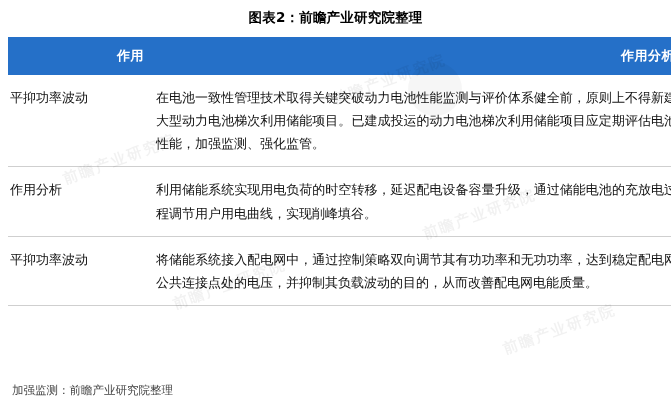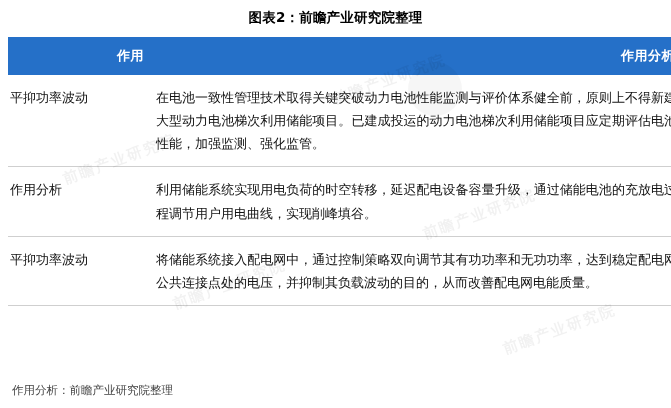--- a/index.html
+++ b/index.html
@@ -136,16 +136,16 @@
         <td class="cell-b">利用储能系统实现用电负荷的时空转移，延迟配电设备容量升级，通过储能电池的充放电过程调节用户用电曲线，实现削峰填谷。</td>
       </tr>
       <tr class="row">
         <td class="cell-a">平抑功率波动</td>
         <td class="cell-b">将储能系统接入配电网中，通过控制策略双向调节其有功功率和无功功率，达到稳定配电网公共连接点处的电压，并抑制其负载波动的目的，从而改善配电网电能质量。</td>
       </tr>
     </tbody>
   </table>
 
   <div class="footer">
-    <span class="source">作用分析：前瞻产业研究院整理</span>
+    <span class="source">加强监测：前瞻产业研究院整理</span>
   </div>
 
 </div>
 
 </body></html>

